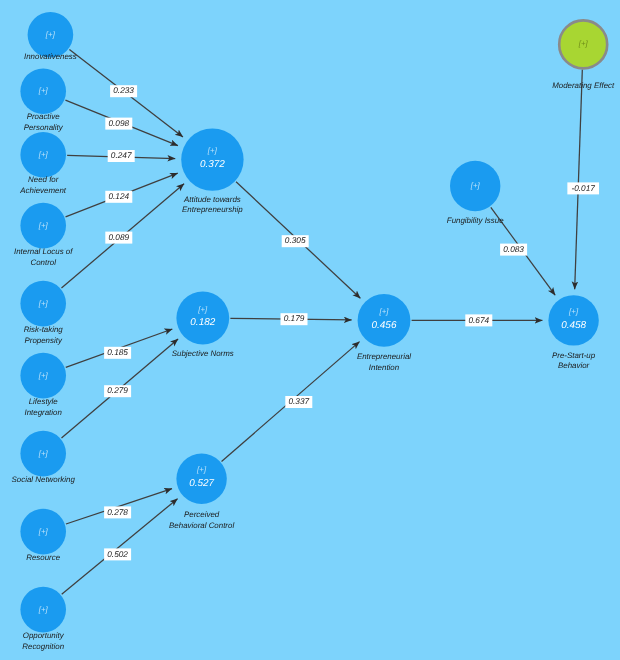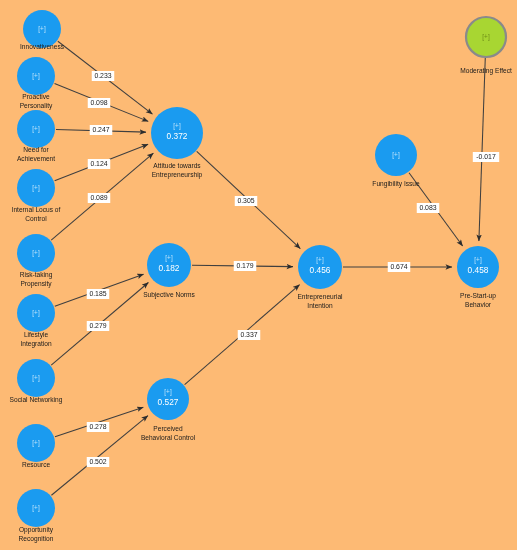--- a/index.html
+++ b/index.html
@@ -8,22 +8,23 @@
     padding: 0;
     background: #ffffff;
   }
   body {
     font-family: "Liberation Sans", sans-serif;
   }
   #canvas-wrap {
     position: relative;
     width: 517px;
     height: 550px;
-    background: #fdba74;
+    background: #7dd3fc;
     overflow: hidden;
+    font-style: italic;
   }
   svg#diagram {
     position: absolute;
     left: 0;
     top: 0;
     width: 517px;
     height: 550px;
     display: block;
   }
   .edge-line {

